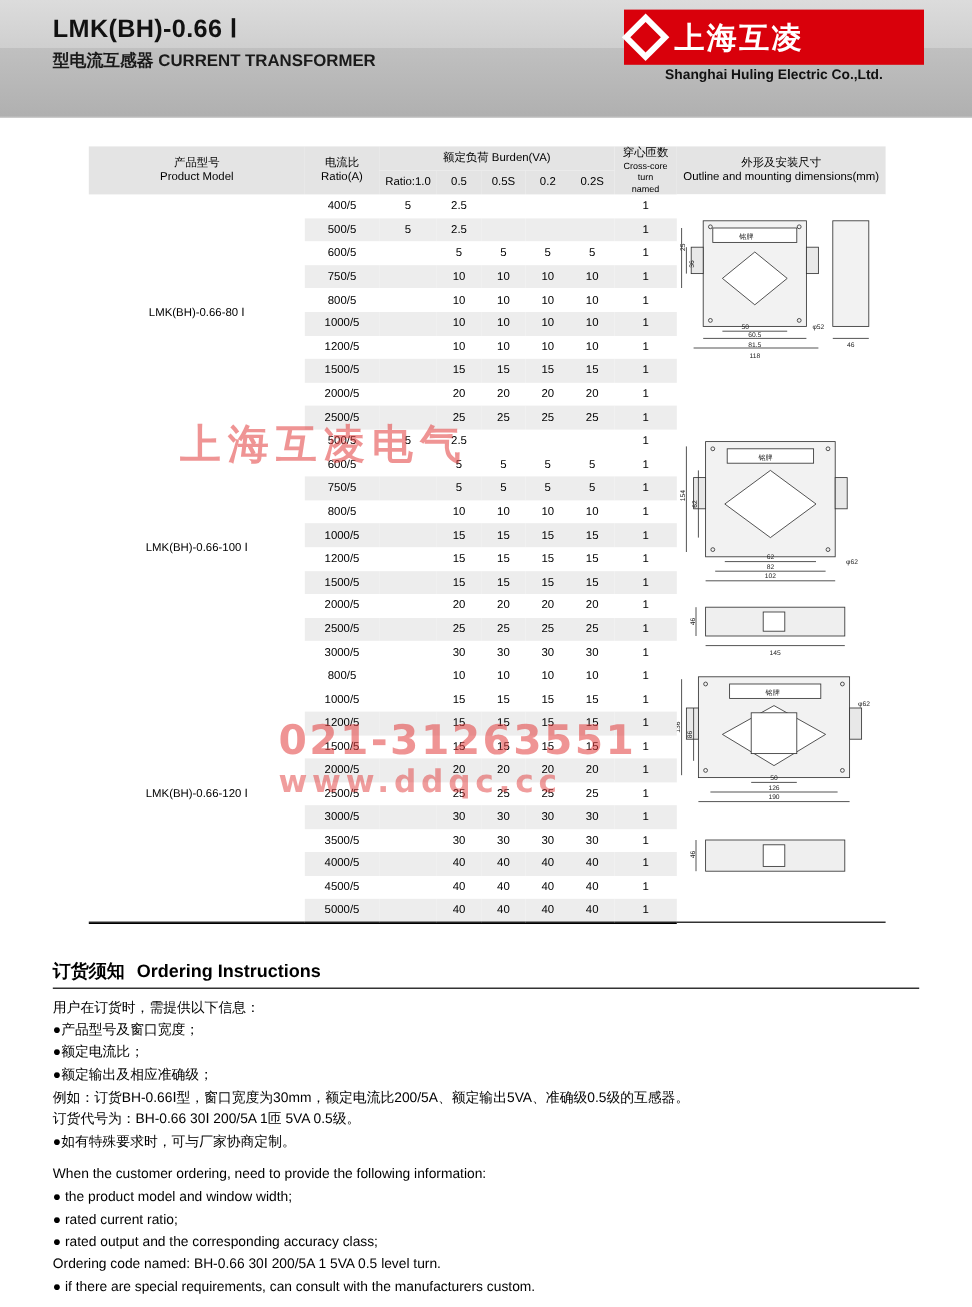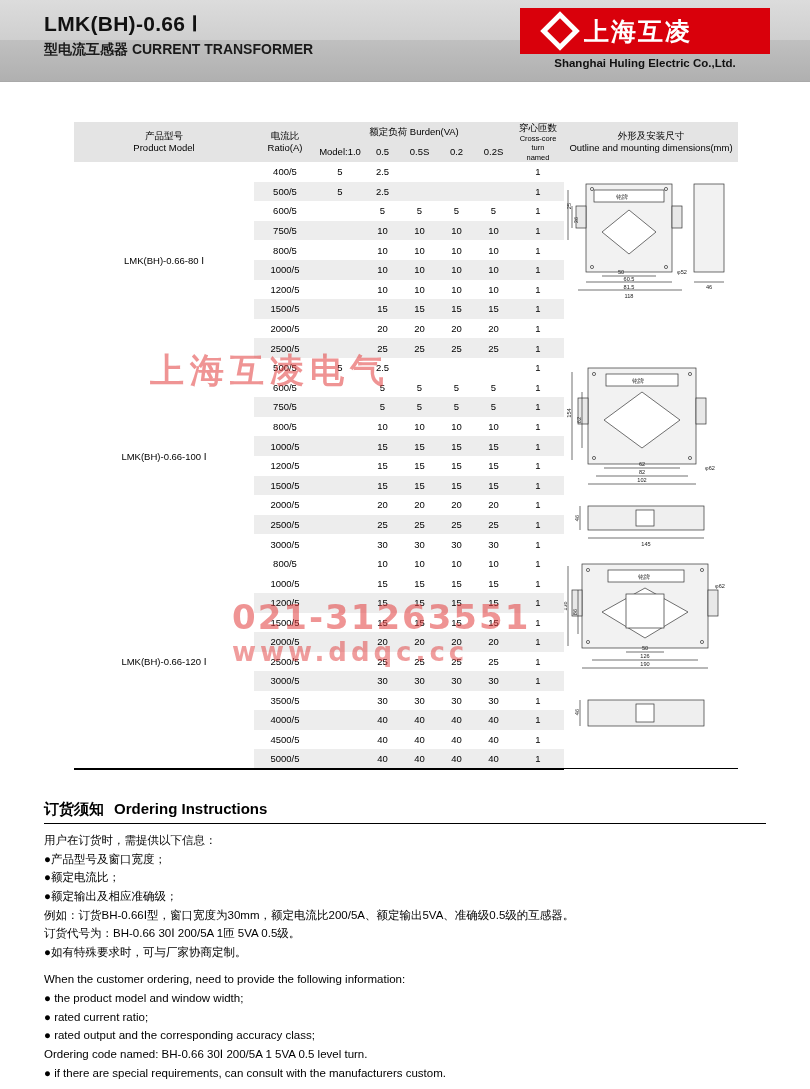--- a/index.html
+++ b/index.html
@@ -9,21 +9,21 @@
     background: #ffffff;
     font-family: "Liberation Sans", sans-serif;
     color: #000;
     position: relative;
     overflow: hidden;
   }
 
   
   .header {
     position: relative;
-    height: 82px;
+    height: 98px;
     background: linear-gradient(to bottom, #d9d9d9 0%, #d0d0d0 45%, #bdbdbd 46%, #b5b5b5 100%);
     border-bottom: 1px solid #a9a9a9;
   }
   .header-bar-top {
     position:absolute; left:0; top:0; right:0; height:40px;
     background: linear-gradient(to bottom, #dcdcdc, #cfcfcf);
   }
   .header-bar-bot {
     position:absolute; left:0; top:40px; right:0; bottom:0;
     background: linear-gradient(to bottom, #c0c0c0, #b0b0b0);
@@ -35,21 +35,21 @@
   .title-sub {
     font-size: 14px; color:#1a1a1a; margin-top:5px; font-weight:600;
   }
 
   .logo-box {
     position:absolute; right:40px; top:8px; z-index:3;
     width: 250px;
   }
   .logo-red {
     background:#d9000b; height:46px; display:flex; align-items:center;
-    padding-left:26px;
+    padding-left:4px;
     text-align:right;
   }
   .logo-diamond {
     width:28px; height:28px; background:#fff; transform: rotate(45deg);
     position:relative; flex: 0 0 auto; margin-right:10px;
   }
   .logo-diamond:after{
     content:""; position:absolute; left:5px; top:5px; width:18px;height:18px;
     background:#d9000b;
   }
@@ -179,21 +179,21 @@
           <div style="font-size:7.5px">Cross-core</div>
           <div style="font-size:7.5px">turn</div>
           <div style="font-size:7.5px">named</div>
         </td>
         <td rowspan="2" class="vline-l">
           <div>外形及安装尺寸</div>
           <div>Outline and mounting dimensions(mm)</div>
         </td>
       </tr>
       <tr class="sub">
-        <td class="vline-l">Model:1.0</td>
+        <td class="vline-l">Ratio:1.0</td>
         <td>0.5</td>
         <td>0.5S</td>
         <td>0.2</td>
         <td>0.2S</td>
       </tr>
     </tbody>
 
     <tbody>
       <tr class="datarow">
         <td rowspan="10" class="grp-label">LMK(BH)-0.66-80 Ⅰ</td>

